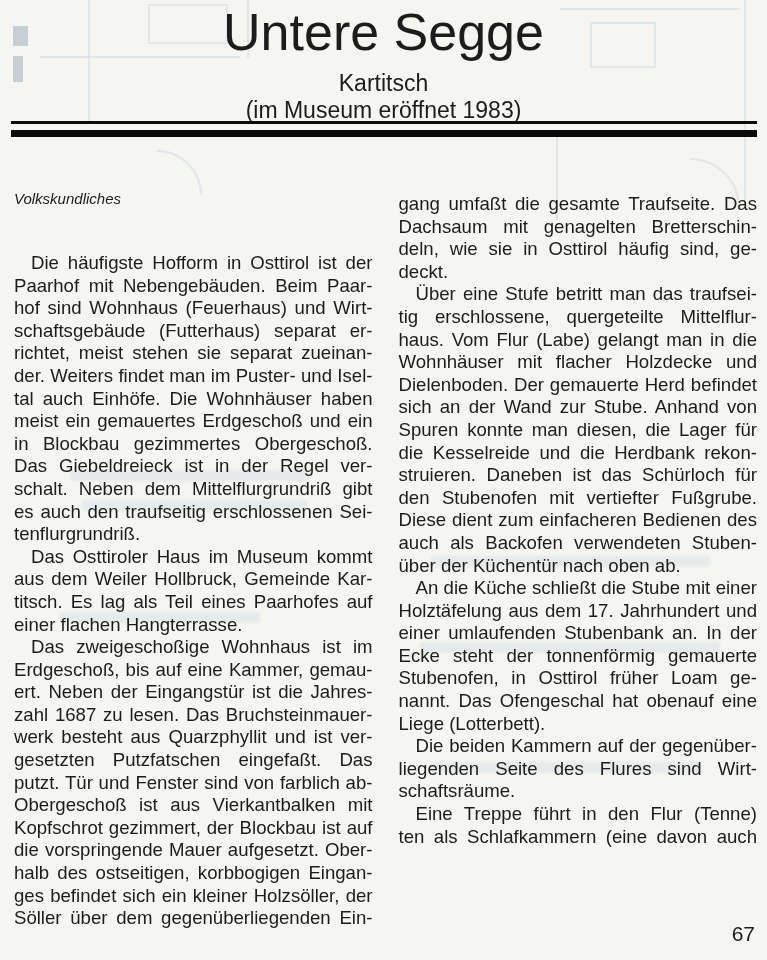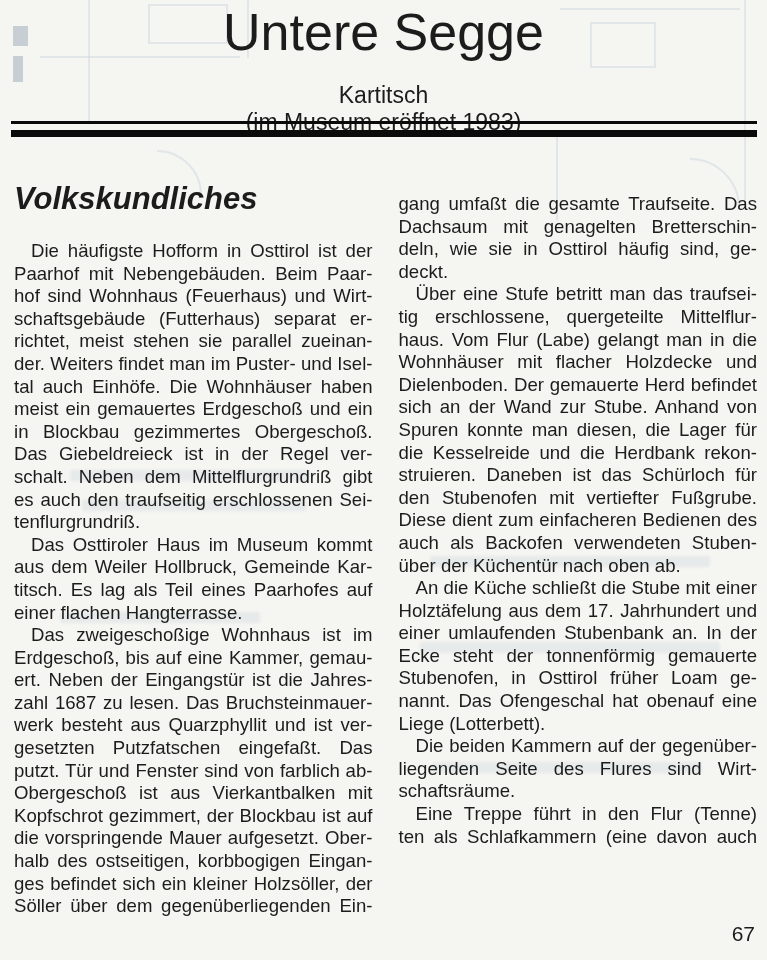--- a/index.html
+++ b/index.html
@@ -24,34 +24,34 @@
   .bl.v{width:2px;background:var(--bleed);}
   .bl.h{height:2px;background:var(--bleed);}
   .bl.box{border:2px solid var(--bleed);}
   .bl.arc{border:2px solid var(--bleed);border-radius:50%;clip-path:inset(0 0 50% 50%);}
   .bl.mark{background:#b7c0c9;opacity:.75;}
   .bl.ghost{height:11px;background:var(--bleed);opacity:.38;border-radius:3px;filter:blur(1px);}
   
   .header{position:absolute;top:4px;left:0;width:100%;text-align:center;}
   .title{font-size:52px;font-weight:400;line-height:1.08;letter-spacing:0;}
   .sub{font-size:23px;line-height:1.18;}
-  .sub.first{margin-top:22px;}
+  .sub.first{margin-top:10px;}
   .rule{position:absolute;left:11px;right:10px;top:121px;}
   .rule-thin{height:3px;background:var(--rule);}
   .rule-thick{height:7px;background:var(--rule);margin-top:6px;}
   
   .columns{
     position:absolute;top:186px;left:14px;right:10px;bottom:40px;
     display:flex;gap:26px;
   }
   .col{flex:1 1 0;min-width:0;}
   .sec-heading{
-    font-style:italic;font-weight:700;
-    font-size:31px;line-height:26px;
-    margin-bottom:28px;
+    font-style:italic;font-weight:400;
+    font-size:15px;line-height:26px;
+    margin-bottom:40px;
   }
   .col-right{padding-top:7px;}
   .para{}
   .line{
     font-size:18.6px;
     line-height:22.6px;
     white-space:nowrap;
     text-align:justify;
     text-align-last:justify;
     text-justify:inter-word;
@@ -103,21 +103,21 @@
 
   <main class="columns">
     <section class="col col-left">
       <h2 class="sec-heading">Volkskundliches</h2>
       <div class="paras" id="left-paras">
           <div class="para">
             <div class="line indent">Die häufigste Hofform in Osttirol ist der</div>
             <div class="line">Paarhof mit Nebengebäuden. Beim Paar-</div>
             <div class="line">hof sind Wohnhaus (Feuerhaus) und Wirt-</div>
             <div class="line">schaftsgebäude (Futterhaus) separat er-</div>
-            <div class="line">richtet, meist stehen sie parallel zueinan-</div>
+            <div class="line">richtet, meist stehen sie separat zueinan-</div>
             <div class="line">der. Weiters findet man im Puster- und Isel-</div>
             <div class="line">tal auch Einhöfe. Die Wohnhäuser haben</div>
             <div class="line">meist ein gemauertes Erdgeschoß und ein</div>
             <div class="line">in Blockbau gezimmertes Obergeschoß.</div>
             <div class="line">Das Giebeldreieck ist in der Regel ver-</div>
             <div class="line">schalt. Neben dem Mittelflurgrundriß gibt</div>
             <div class="line">es auch den traufseitig erschlossenen Sei-</div>
             <div class="line flush">tenflurgrundriß.</div>
           </div>
           <div class="para">

